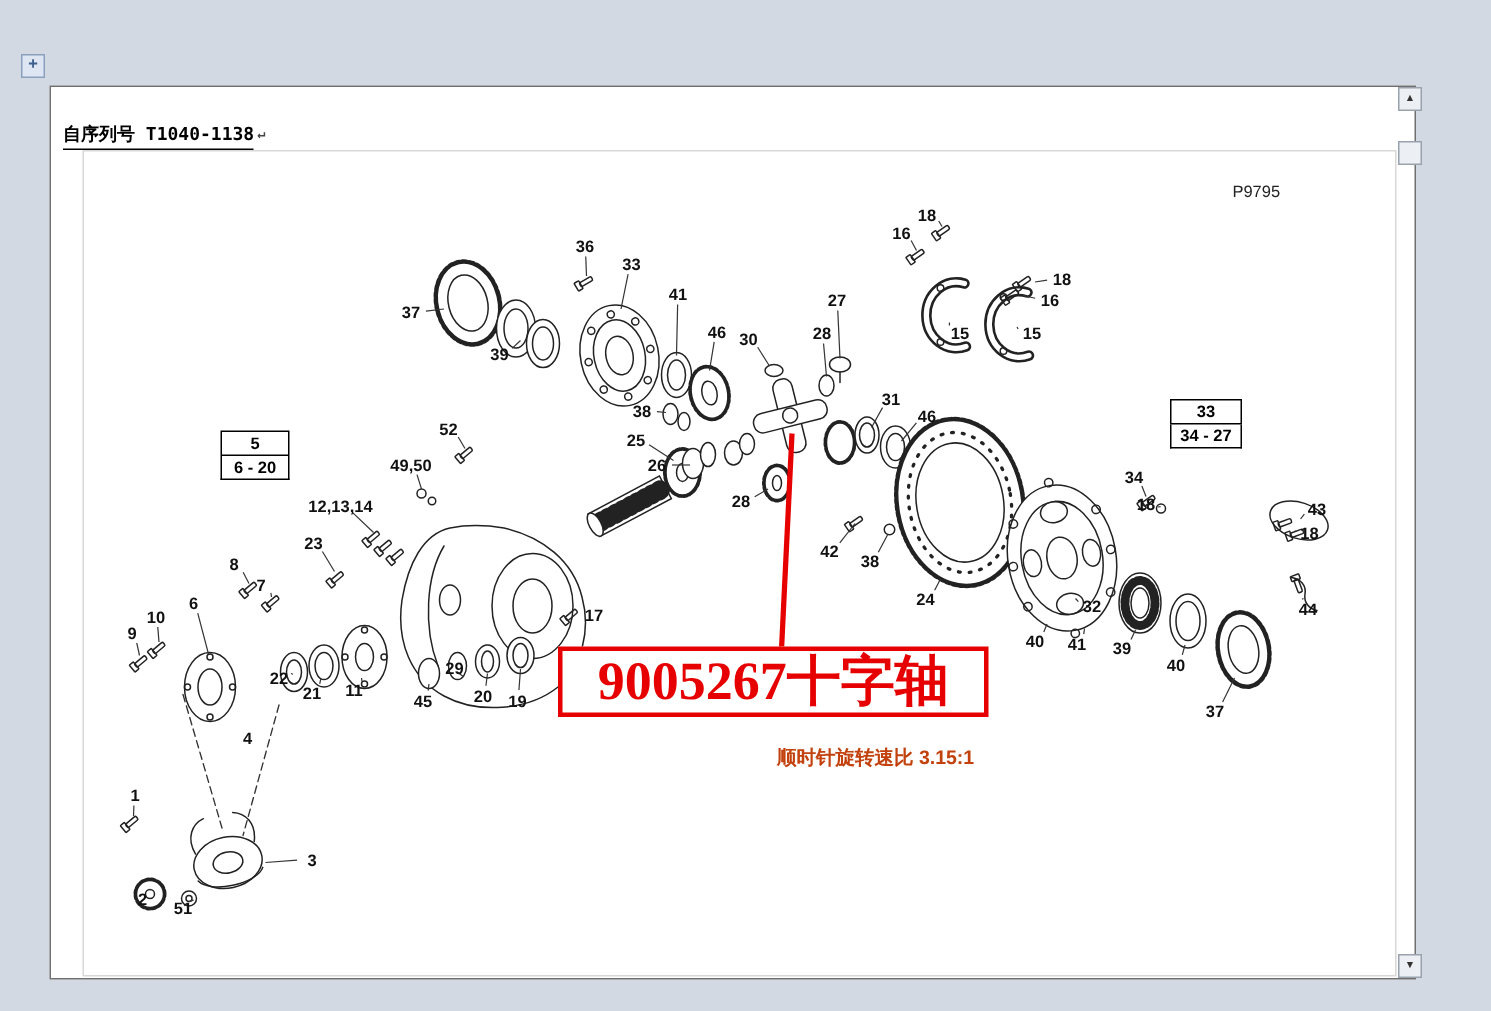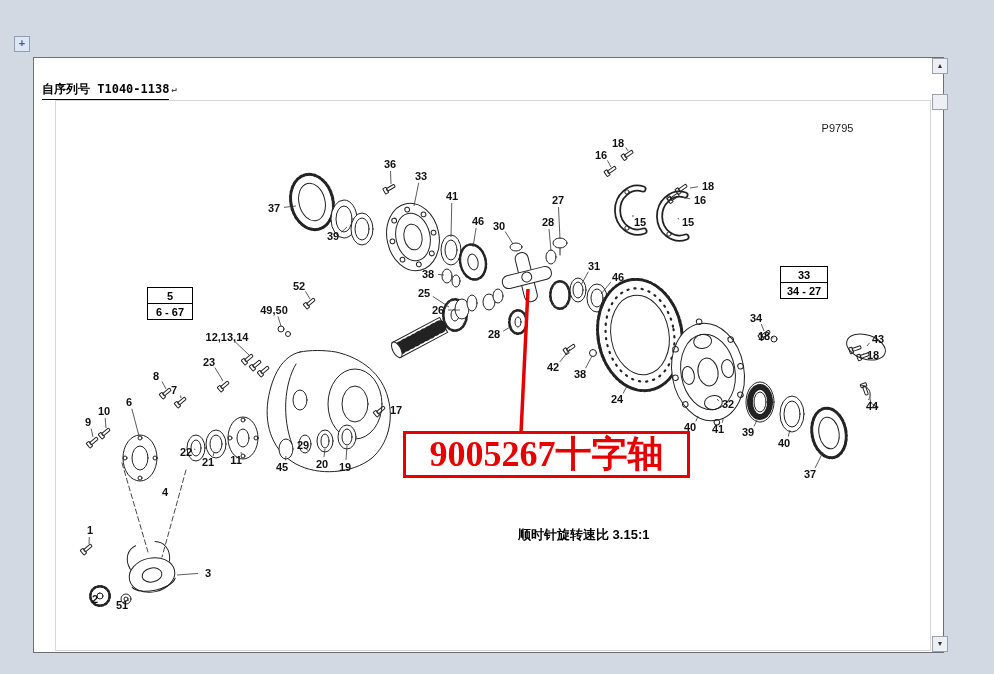--- a/index.html
+++ b/index.html
@@ -19,21 +19,21 @@
   .refbox{position:absolute;width:46px;text-align:center;background:#fff;
         font:700 11px "Liberation Sans",sans-serif;color:#000}
   .refbox .cell{border:1px solid #000;padding:2px 0 1px 0}
   .refbox .cell+.cell{border-top:none}
   #refbox1{left:147px;top:287px}
   #refbox2{left:780px;top:266px;width:48px}
   svg.diagram{position:absolute;left:0;top:0}
   .ann{position:absolute;left:372px;top:431px;width:287px;height:47px;border:3px solid #e60000;
        background:#fff;color:#e60000;font:700 36px "Liberation Serif",serif;
        display:flex;align-items:center;justify-content:center;box-sizing:border-box;white-space:nowrap}
-  .note{position:absolute;left:518px;top:526px;font:700 13px "Liberation Sans",sans-serif;color:#000000;white-space:nowrap}
+  .note{position:absolute;left:518px;top:496px;font:700 13px "Liberation Sans",sans-serif;color:#c2410c;white-space:nowrap}
   .anchor{position:absolute;left:14px;top:36px;width:14px;height:14px;border:1px solid #8aa0bc;
        background:#dde6f2;color:#3f5f8f;font:700 11px "Liberation Sans",sans-serif;
        line-height:12px;text-align:center;cursor:move}
   .sbtn{position:absolute;left:932px;width:16px;height:16px;background:#eceff3;border:1px solid #9aa2ad;
        font-size:7px;line-height:14px;text-align:center;color:#333;box-sizing:border-box}
   #sb-up{top:58px}
   #sb-thumb{top:94px}
   #sb-down{top:636px}
   
   .g{fill:none;stroke:#222;stroke-width:1;stroke-linecap:round}
@@ -396,28 +396,28 @@
         <text x="95" y="603">2</text>
         <text x="122" y="609">51</text>
         <text x="208" y="577">3</text>
       </g>
 
     <line id="annotation-line" x1="521" y1="433" x2="528" y2="289" stroke="#e60000" stroke-width="3.5"></line>
   </svg>
 
   <div class="refbox" id="refbox1">
     <div class="cell">5</div>
-    <div class="cell">6 - 67</div>
+    <div class="cell">6 - 20</div>
   </div>
   <div class="refbox" id="refbox2">
     <div class="cell">33</div>
     <div class="cell">34 - 27</div>
   </div>
 
-  <div class="ann" style="border-color: rgb(230, 0, 0); color: rgb(230, 0, 0); margin-left: 31px;">9005267十字轴</div>
+  <div class="ann" style="border-color: rgb(230, 0, 0); color: rgb(230, 0, 0);">9005267十字轴</div>
 
   <div class="note">顺时针旋转速比 3.15:1</div>
 
   <div class="anchor">+</div>
   <div class="sbtn" id="sb-up">▲</div>
   <div class="sbtn" id="sb-thumb"></div>
   <div class="sbtn" id="sb-down">▼</div>
 
 </div>
 

